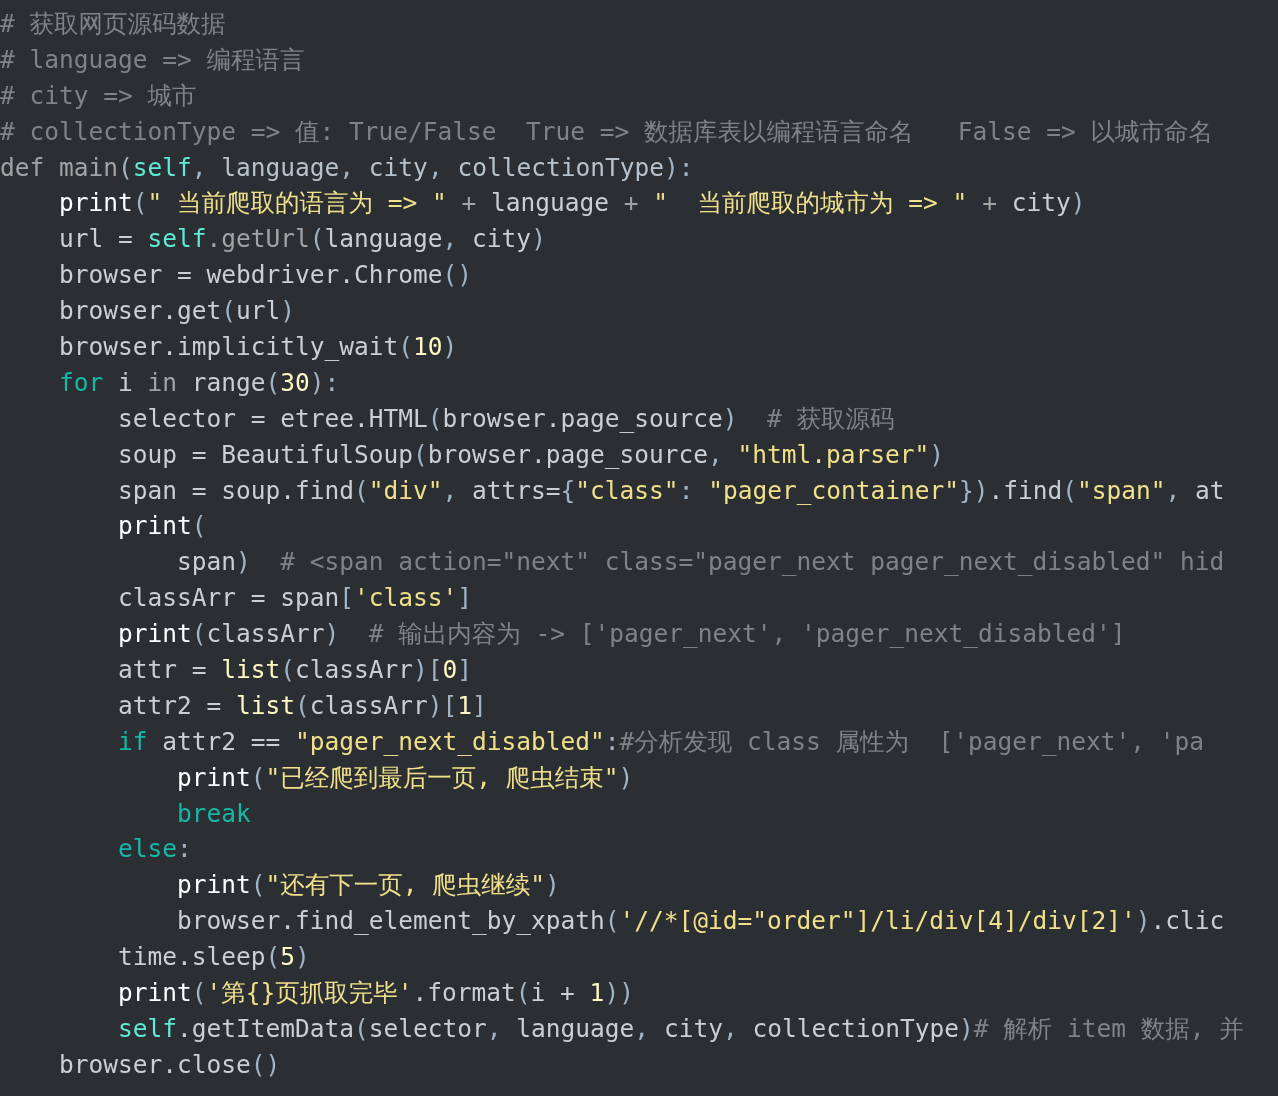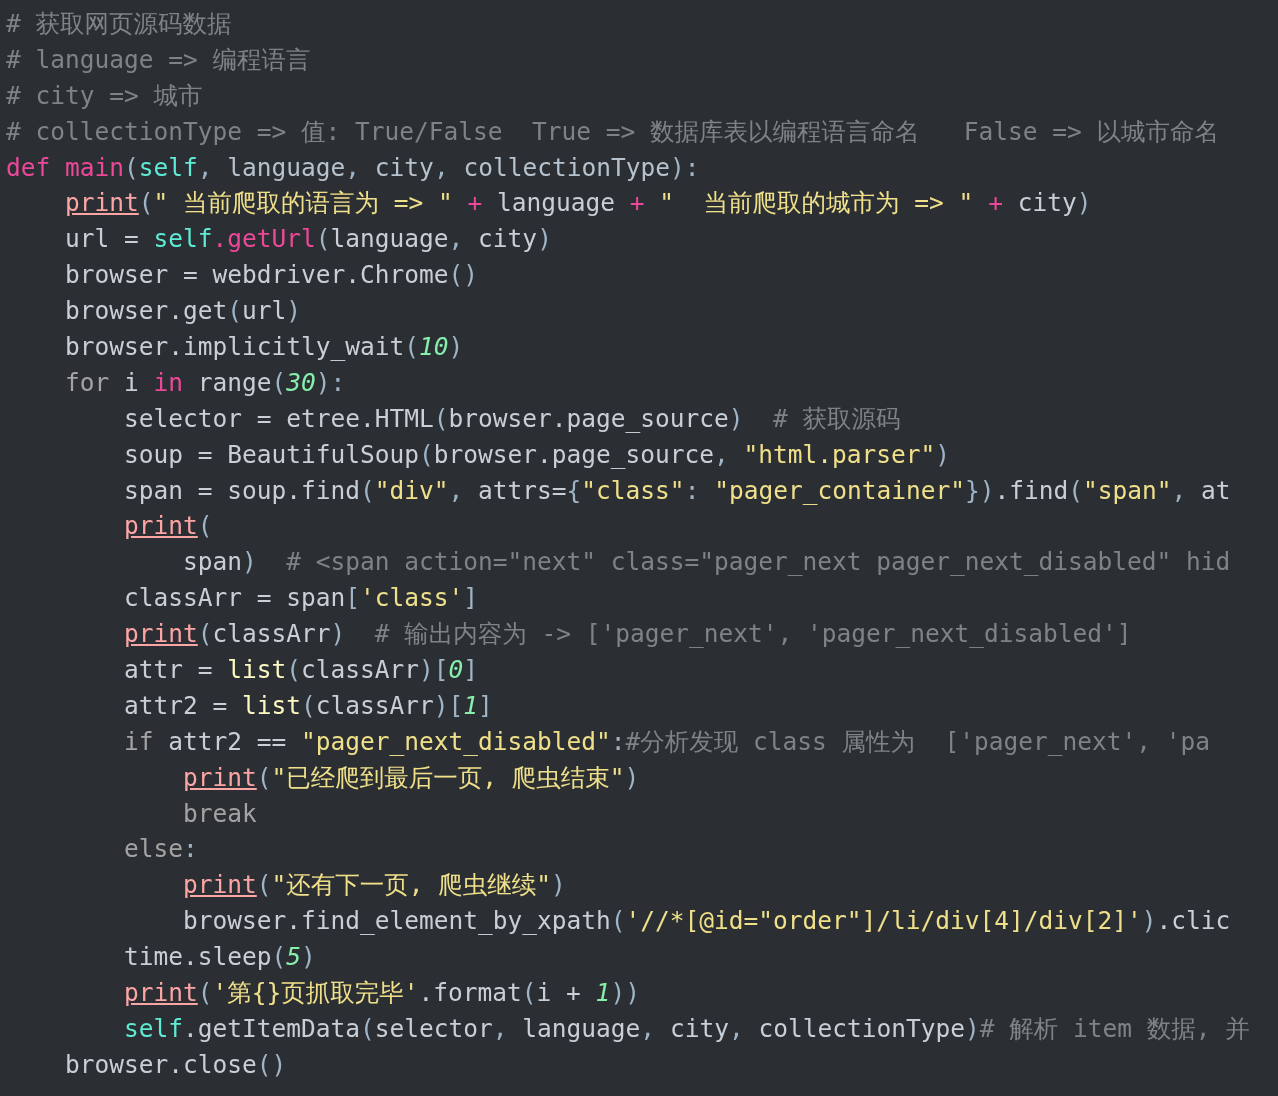--- a/index.html
+++ b/index.html
@@ -21,31 +21,31 @@
     font-size: 24.5px;
     line-height: 35.9px;
     white-space: pre;
     color: #c6cdd4;
     letter-spacing: 0px;
     -webkit-font-smoothing: antialiased;
   }
   .line {
     white-space: pre;
     height: 35.9px;
-    padding-left: 6px;
+    padding-left: 0;
     box-sizing: border-box;
     overflow: visible;
   }
   
-  .tok-plain    { color: #ec4899; }
+  .tok-plain    { color: #a3a3a3; }
   .tok-comment  { color: #7e8388; }
-  .tok-keyword  { color: #a3a3a3; }
+  .tok-keyword  { color: #14b8a6; }
   .tok-string   { color: #f0e08a; }
-  .tok-number   { color: #86efac; font-style: italic; }
-  .tok-func     { color: #fca5a5; text-decoration: underline; }
+  .tok-number   { color: #fef9c3; }
+  .tok-func     { color: #ffffff; }
   .tok-builtin  { color: #fef9c3; }
   .tok-self     { color: #5eead4; }
   .tok-punct    { color: #9fb4c6; }
   .tok-ident    { color: #c8cfd6; }
   .tok-param    { color: #b6c2cd; }
 </style>
 </head>
 <body>
 
 <div id="editor">

